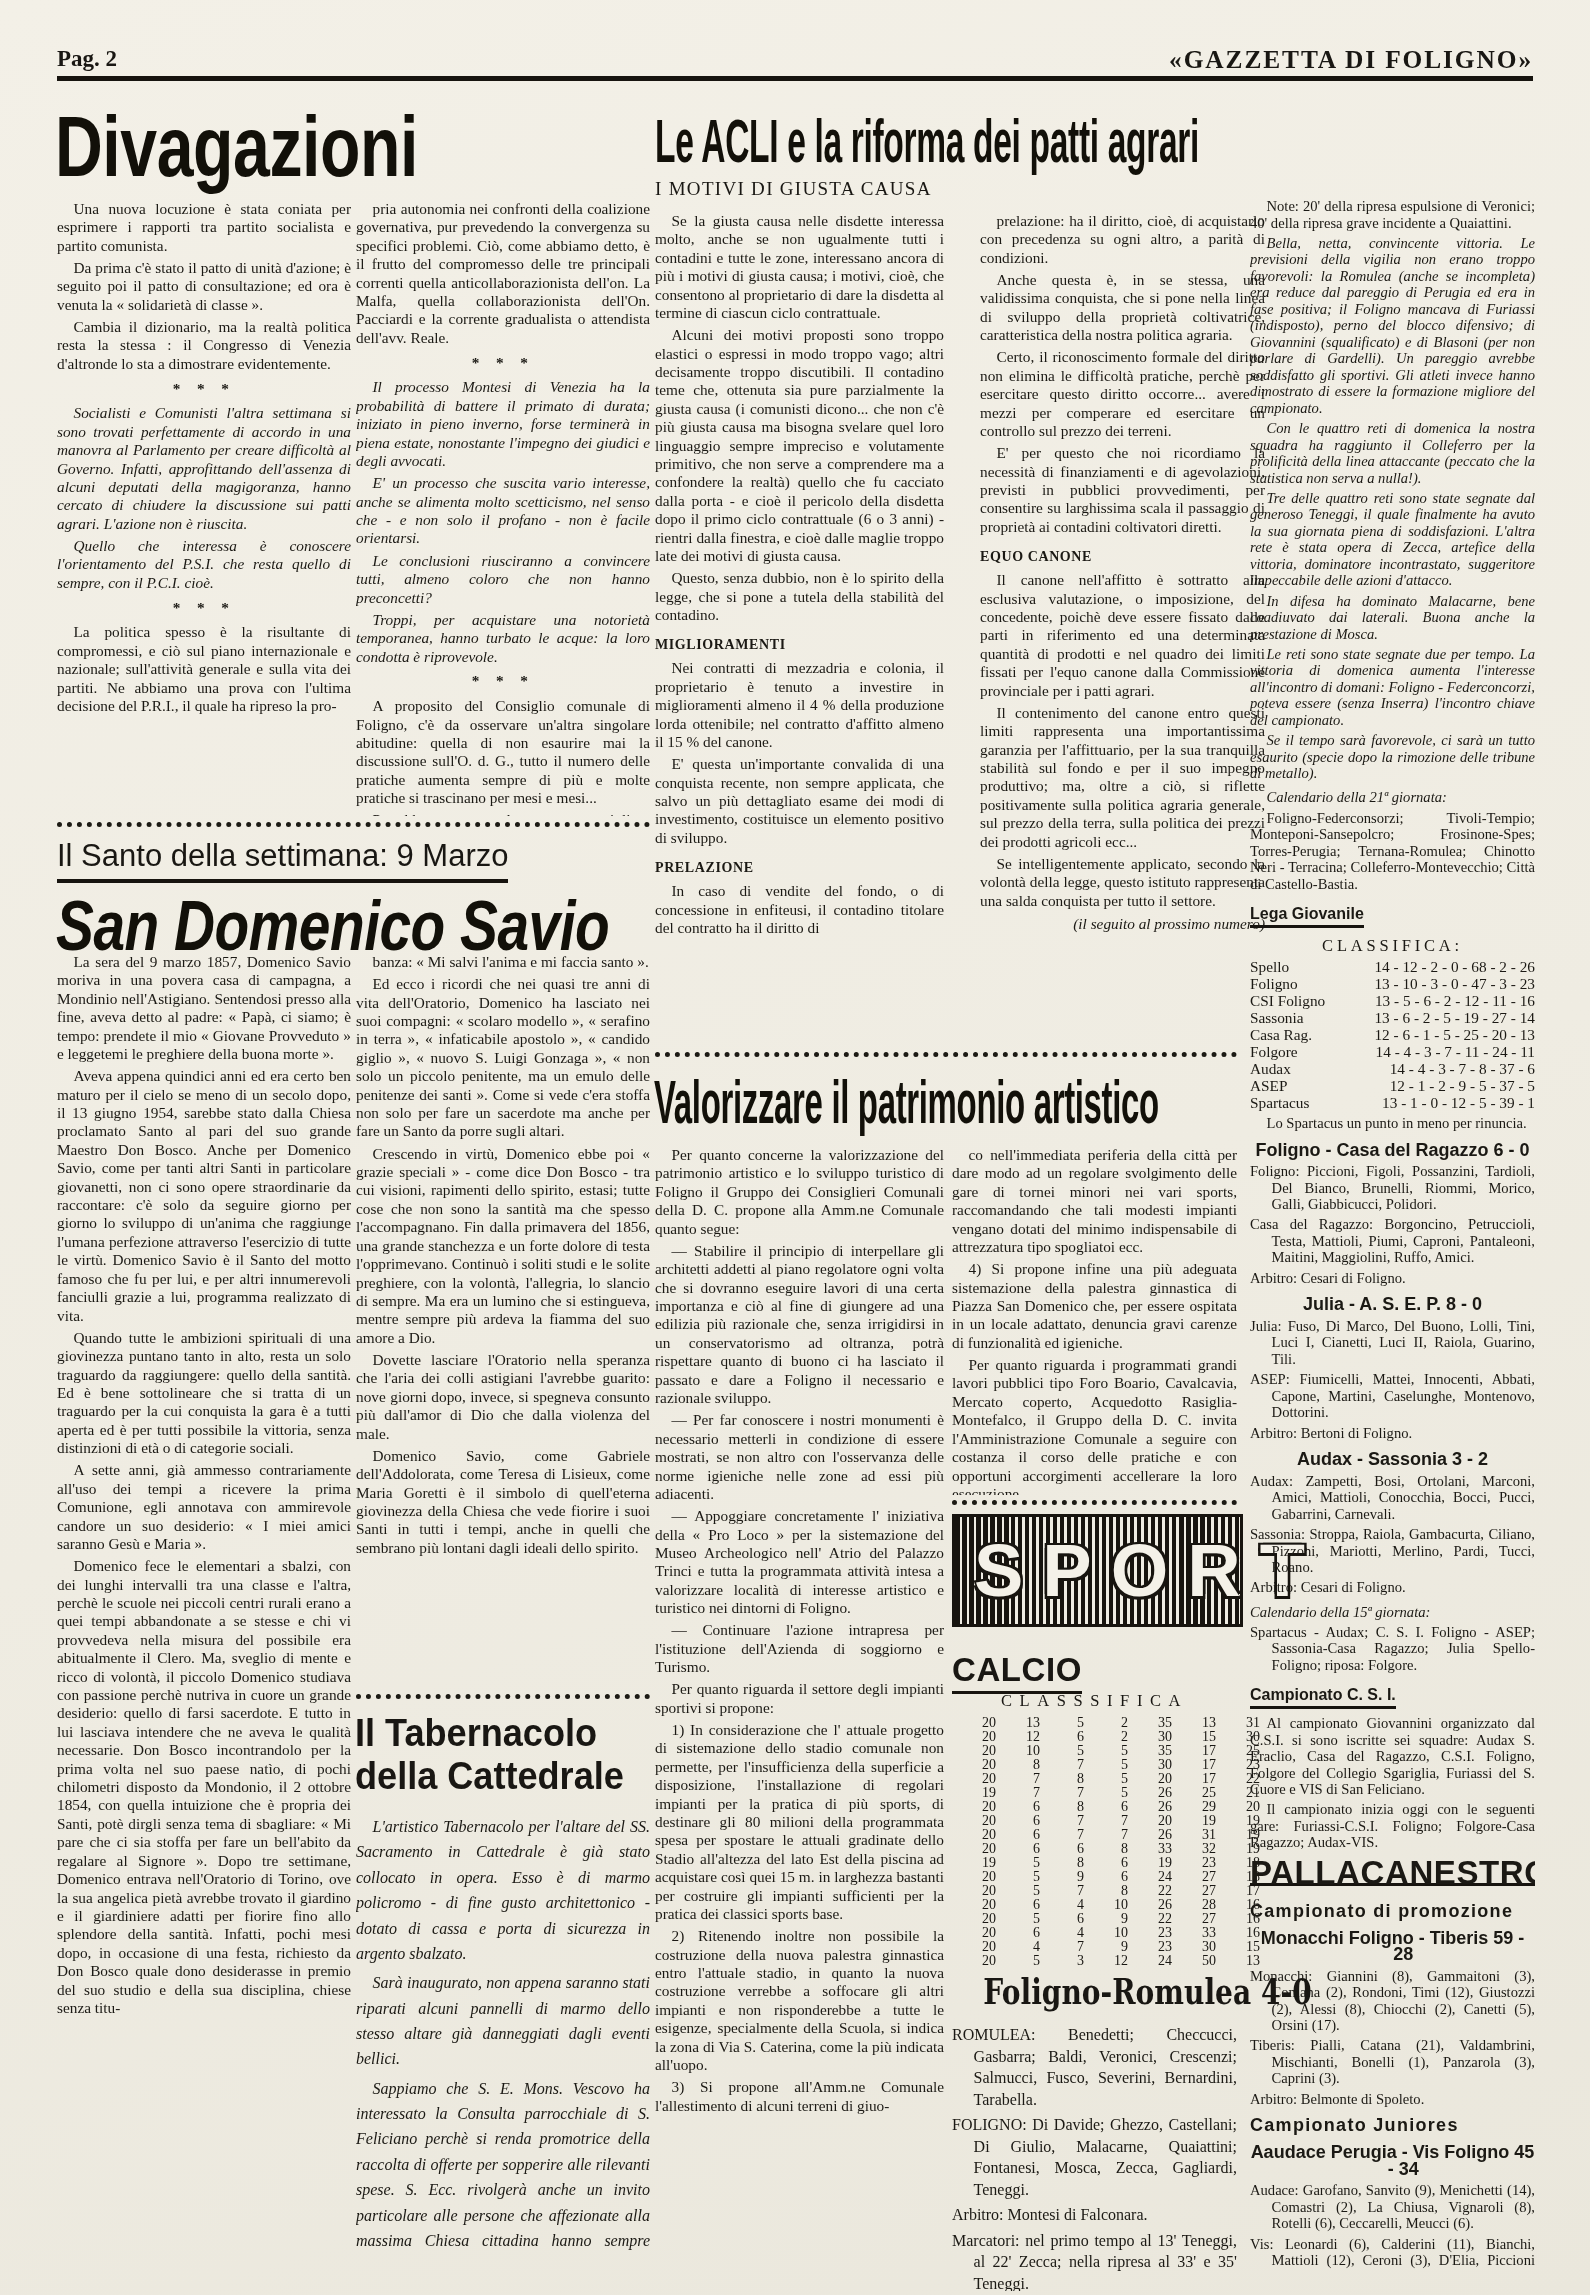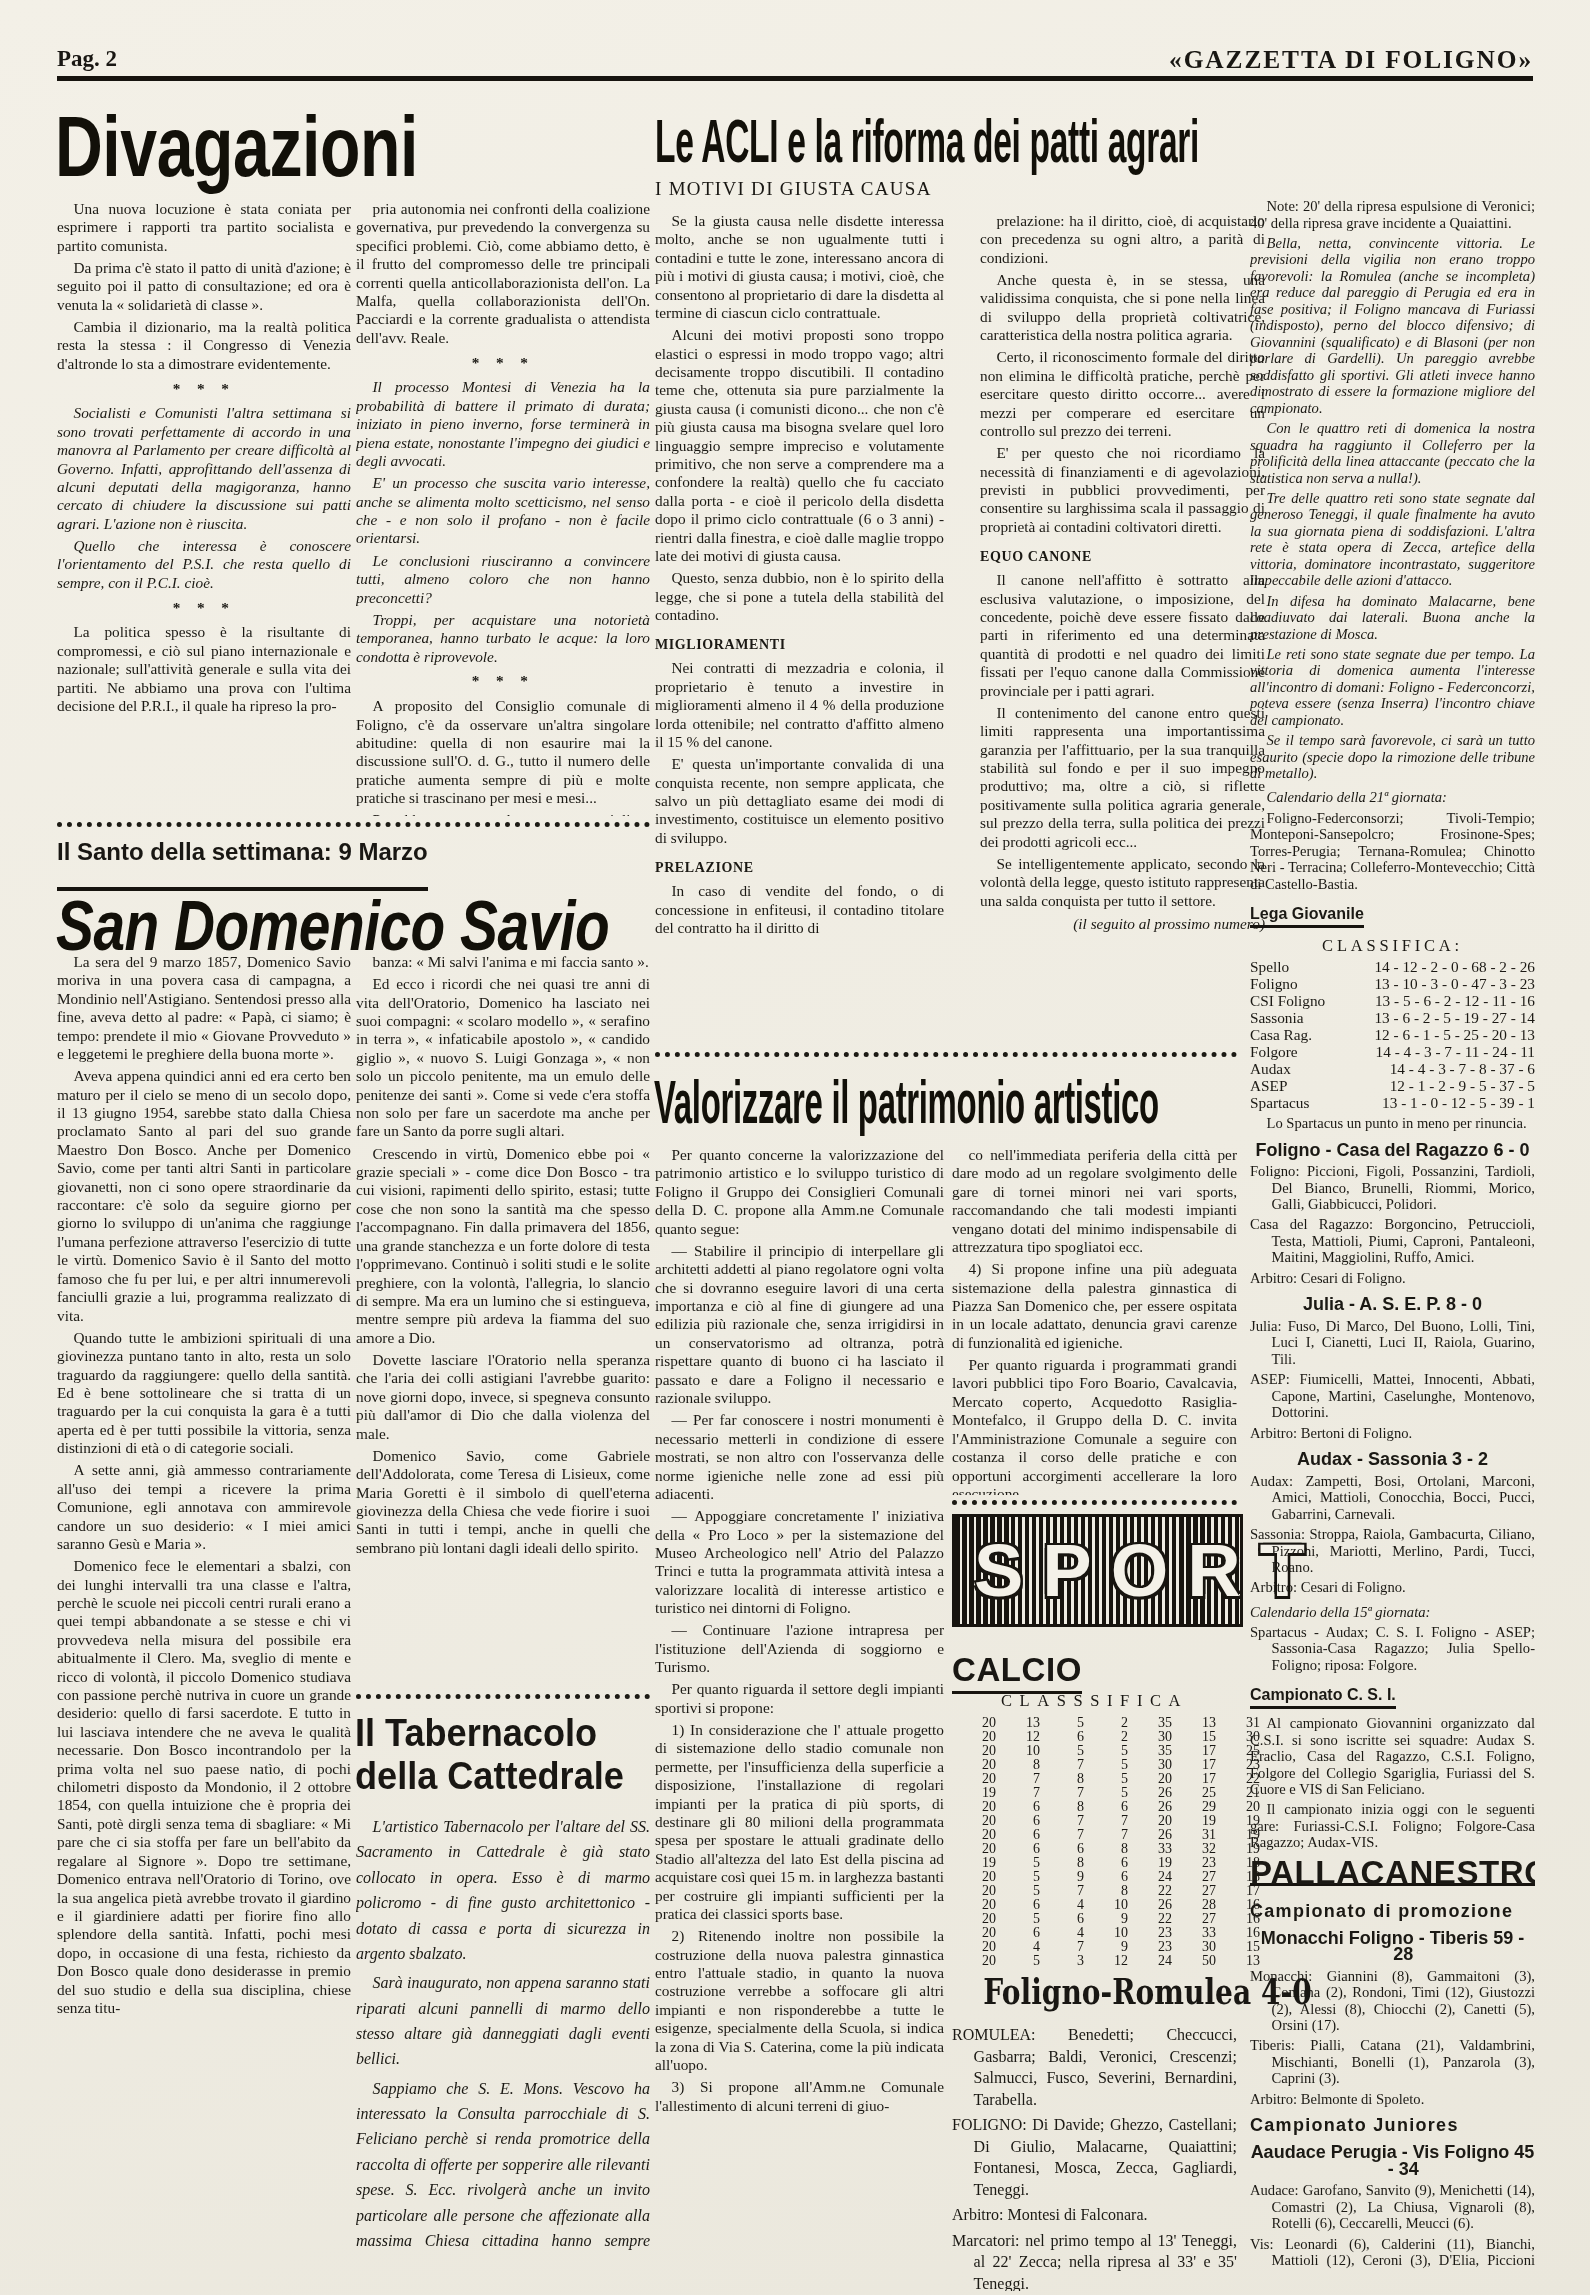--- a/index.html
+++ b/index.html
@@ -25,22 +25,22 @@
   .p-i{font-style:italic;}
   .p-c{text-indent:0;text-align:center;letter-spacing:6.4px;font-weight:bold;margin:6.4px 0;}
   .p-h{text-indent:0;text-align:left;font-weight:bold;font-size:14px;letter-spacing:0.6px;margin:11.4px 0 5.1px;}
   .p-it{font-style:italic;margin-top:7.6px;}
   .p-ri{text-align:right;font-style:italic;text-indent:0;margin-top:5.1px;}
   .p-hc{text-indent:0;text-align:center;font-family:"Liberation Sans",sans-serif;font-weight:bold;
         font-size:18px;margin:10.2px 0 5.1px;}
   .hang .para{padding-left:21.6px;text-indent:-21.6px;}
 
   .kicker-serif{font-family:"Liberation Serif",serif;font-size:19px;letter-spacing:1.3px;}
-  .kicker-sans{font-family:"Liberation Sans",sans-serif;font-weight:bold;font-size:24px;
-               border-bottom:4.5px solid #17140f;padding-bottom:21px;display:inline-block;}
+  .kicker-sans{font-family:"Liberation Sans",sans-serif;font-weight:normal;font-size:31px;
+               border-bottom:4.5px solid #17140f;padding-bottom:5px;display:inline-block;}
 
   .dotted{height:0;border-top:5.7px dotted #1c1a14;}
 
   .tab-headline{font-family:"Liberation Sans",sans-serif;font-weight:800;font-size:38px;line-height:42px;
                 transform:scaleX(0.95);transform-origin:left top;white-space:nowrap;}
   .tab-body{font-size:16px;line-height:25.4px;}
 
   
   .heading-sans{font-family:"Liberation Sans",sans-serif;font-weight:bold;display:inline-block;
                 border-bottom:3.2px solid #17140f;padding-bottom:1.9px;margin:10.2px 0 6.4px;}

